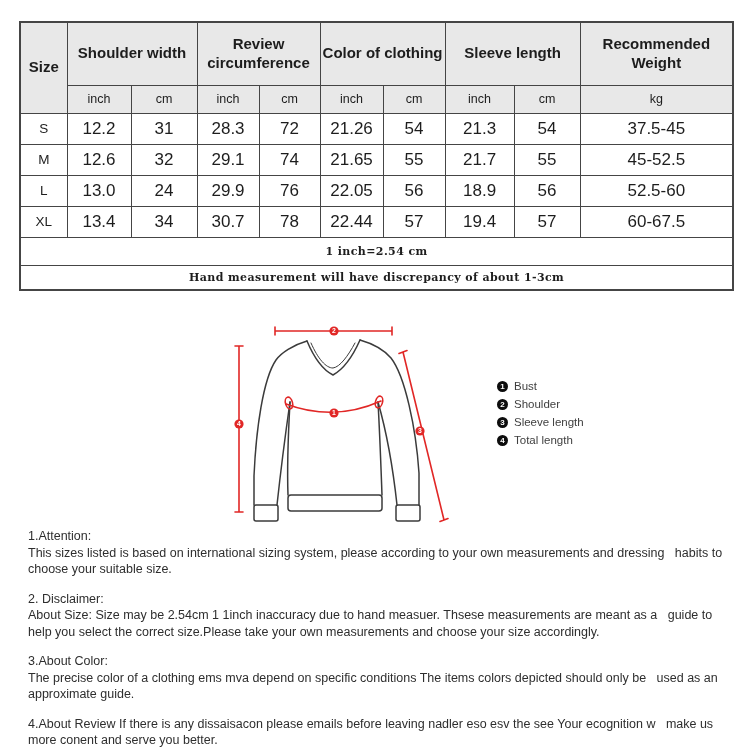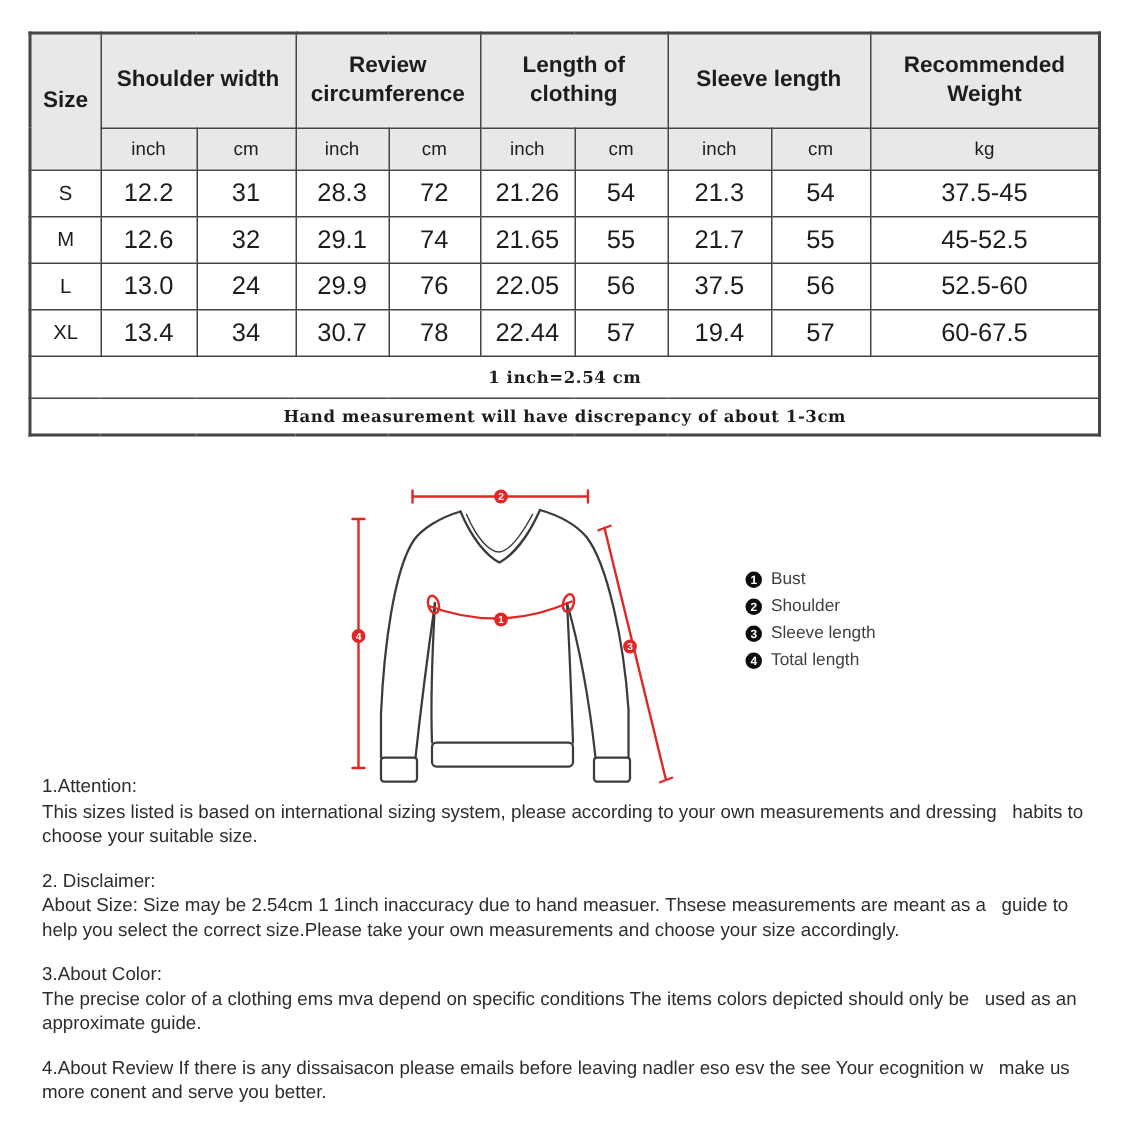--- a/index.html
+++ b/index.html
@@ -38,21 +38,21 @@
   .legend { position:absolute; left:497px; top:380px; display:flex; flex-direction:column; gap:6px; }
   .legend-row { display:flex; align-items:center; gap:6px; height:12px; }
   .legend-dot {
     width:11px; height:11px; border-radius:50%; background:#0d0d0d; color:#ffffff;
     font-size:8px; font-weight:bold; line-height:11px; text-align:center; flex:0 0 11px;
   }
   .legend-label { font-size:11.5px; color:#3f3f3f;text-align:right; }
 
   
   .notes { position:absolute; left:28px; top:516px; width:701px; color:#2e2e2e; }
-  .note-section { margin-bottom:13px; }
+  .note-section { margin-bottom:13px;margin-top:12px; }
   .note-heading, .note-body { font-size:12.5px; line-height:16.5px; white-space:pre-wrap; }
 </style>
 </head>
 <body>
 
 <div class="page">
 
   <table class="size-table">
     <colgroup>
       <col style="width:47px">
@@ -64,21 +64,21 @@
       <col style="width:62px">
         <col style="width:69px">
         <col style="width:66px">
       <col style="width:153px">
     </colgroup>
     <thead>
       <tr class="group-row">
         <th rowspan="2">Size</th>
         <th colspan="2">Shoulder width</th>
         <th colspan="2">Review circumference</th>
-        <th colspan="2">Length of clothing</th>
+        <th colspan="2">Color of clothing</th>
         <th colspan="2">Sleeve length</th>
         <th>Recommended Weight</th>
       </tr>
       <tr class="unit-row">
         <th>inch</th>
         <th>cm</th>
         <th>inch</th>
         <th>cm</th>
         <th>inch</th>
         <th>cm</th>
@@ -113,21 +113,21 @@
         <td>45-52.5</td>
       </tr>
       <tr>
         <td class="size-cell">L</td>
         <td>13.0</td>
         <td>24</td>
         <td>29.9</td>
         <td>76</td>
         <td>22.05</td>
         <td>56</td>
-        <td>37.5</td>
+        <td>18.9</td>
         <td>56</td>
         <td>52.5-60</td>
       </tr>
       <tr>
         <td class="size-cell">XL</td>
         <td>13.4</td>
         <td>34</td>
         <td>30.7</td>
         <td>78</td>
         <td>22.44</td>

